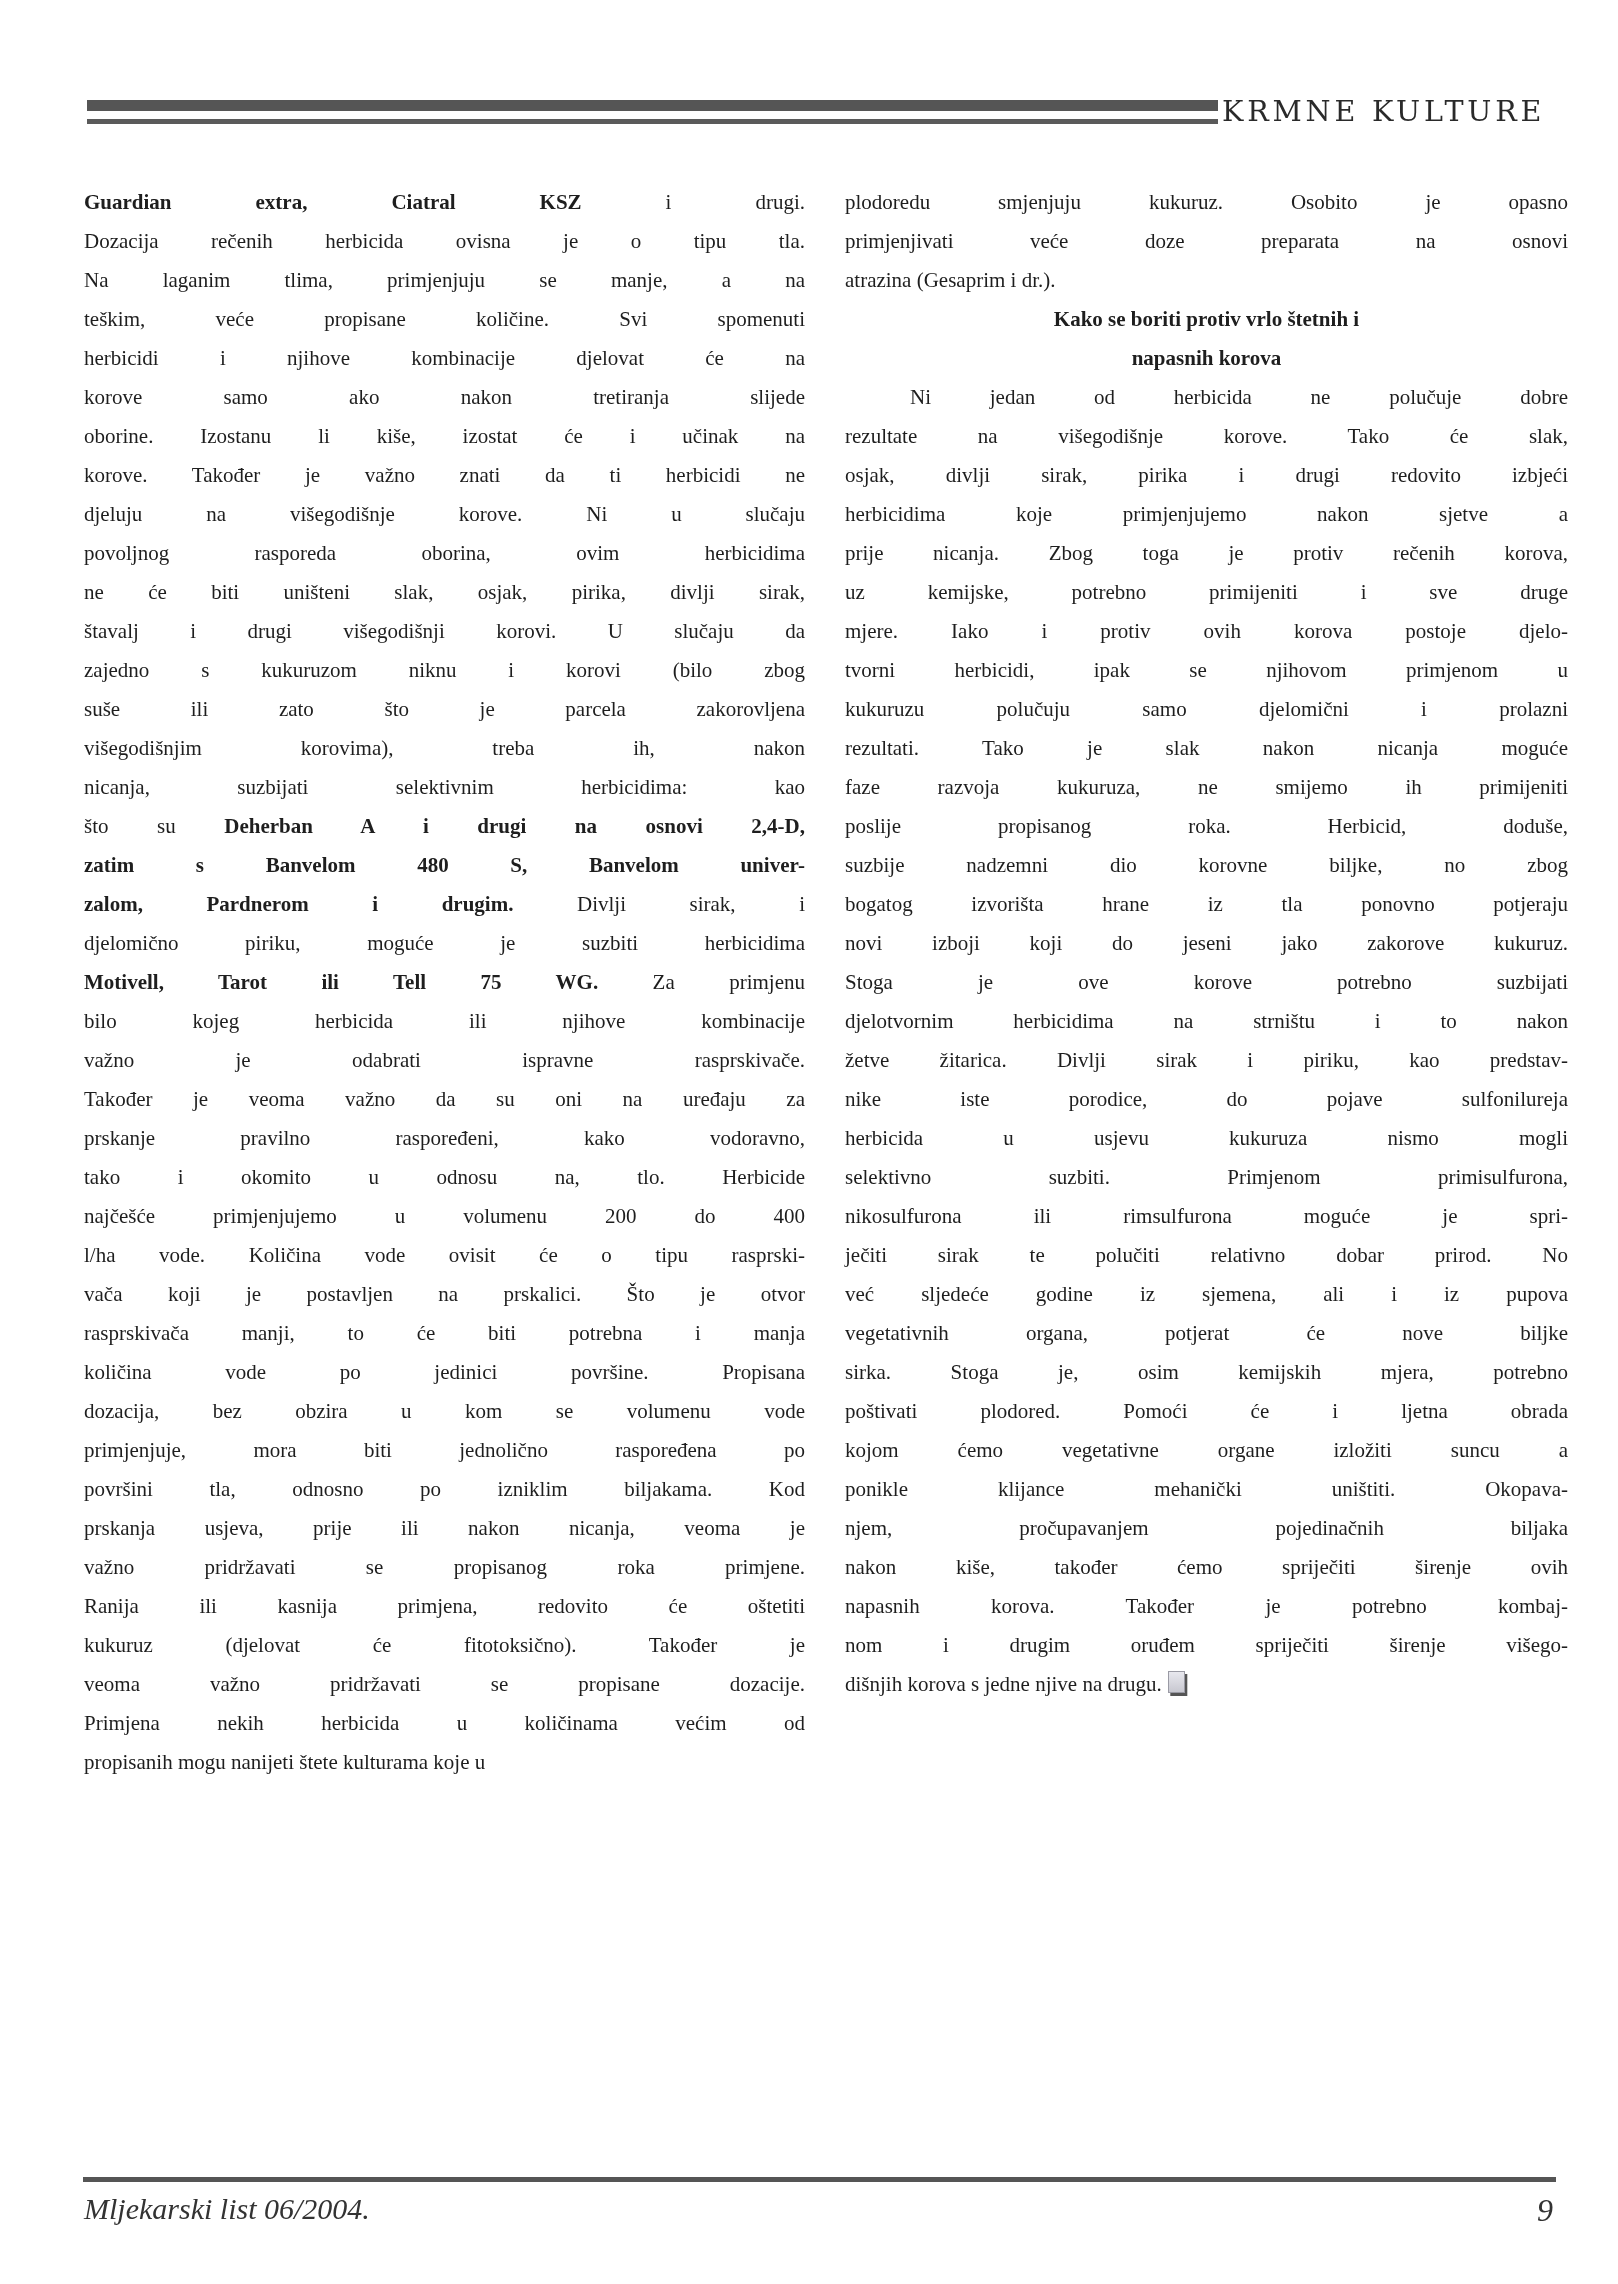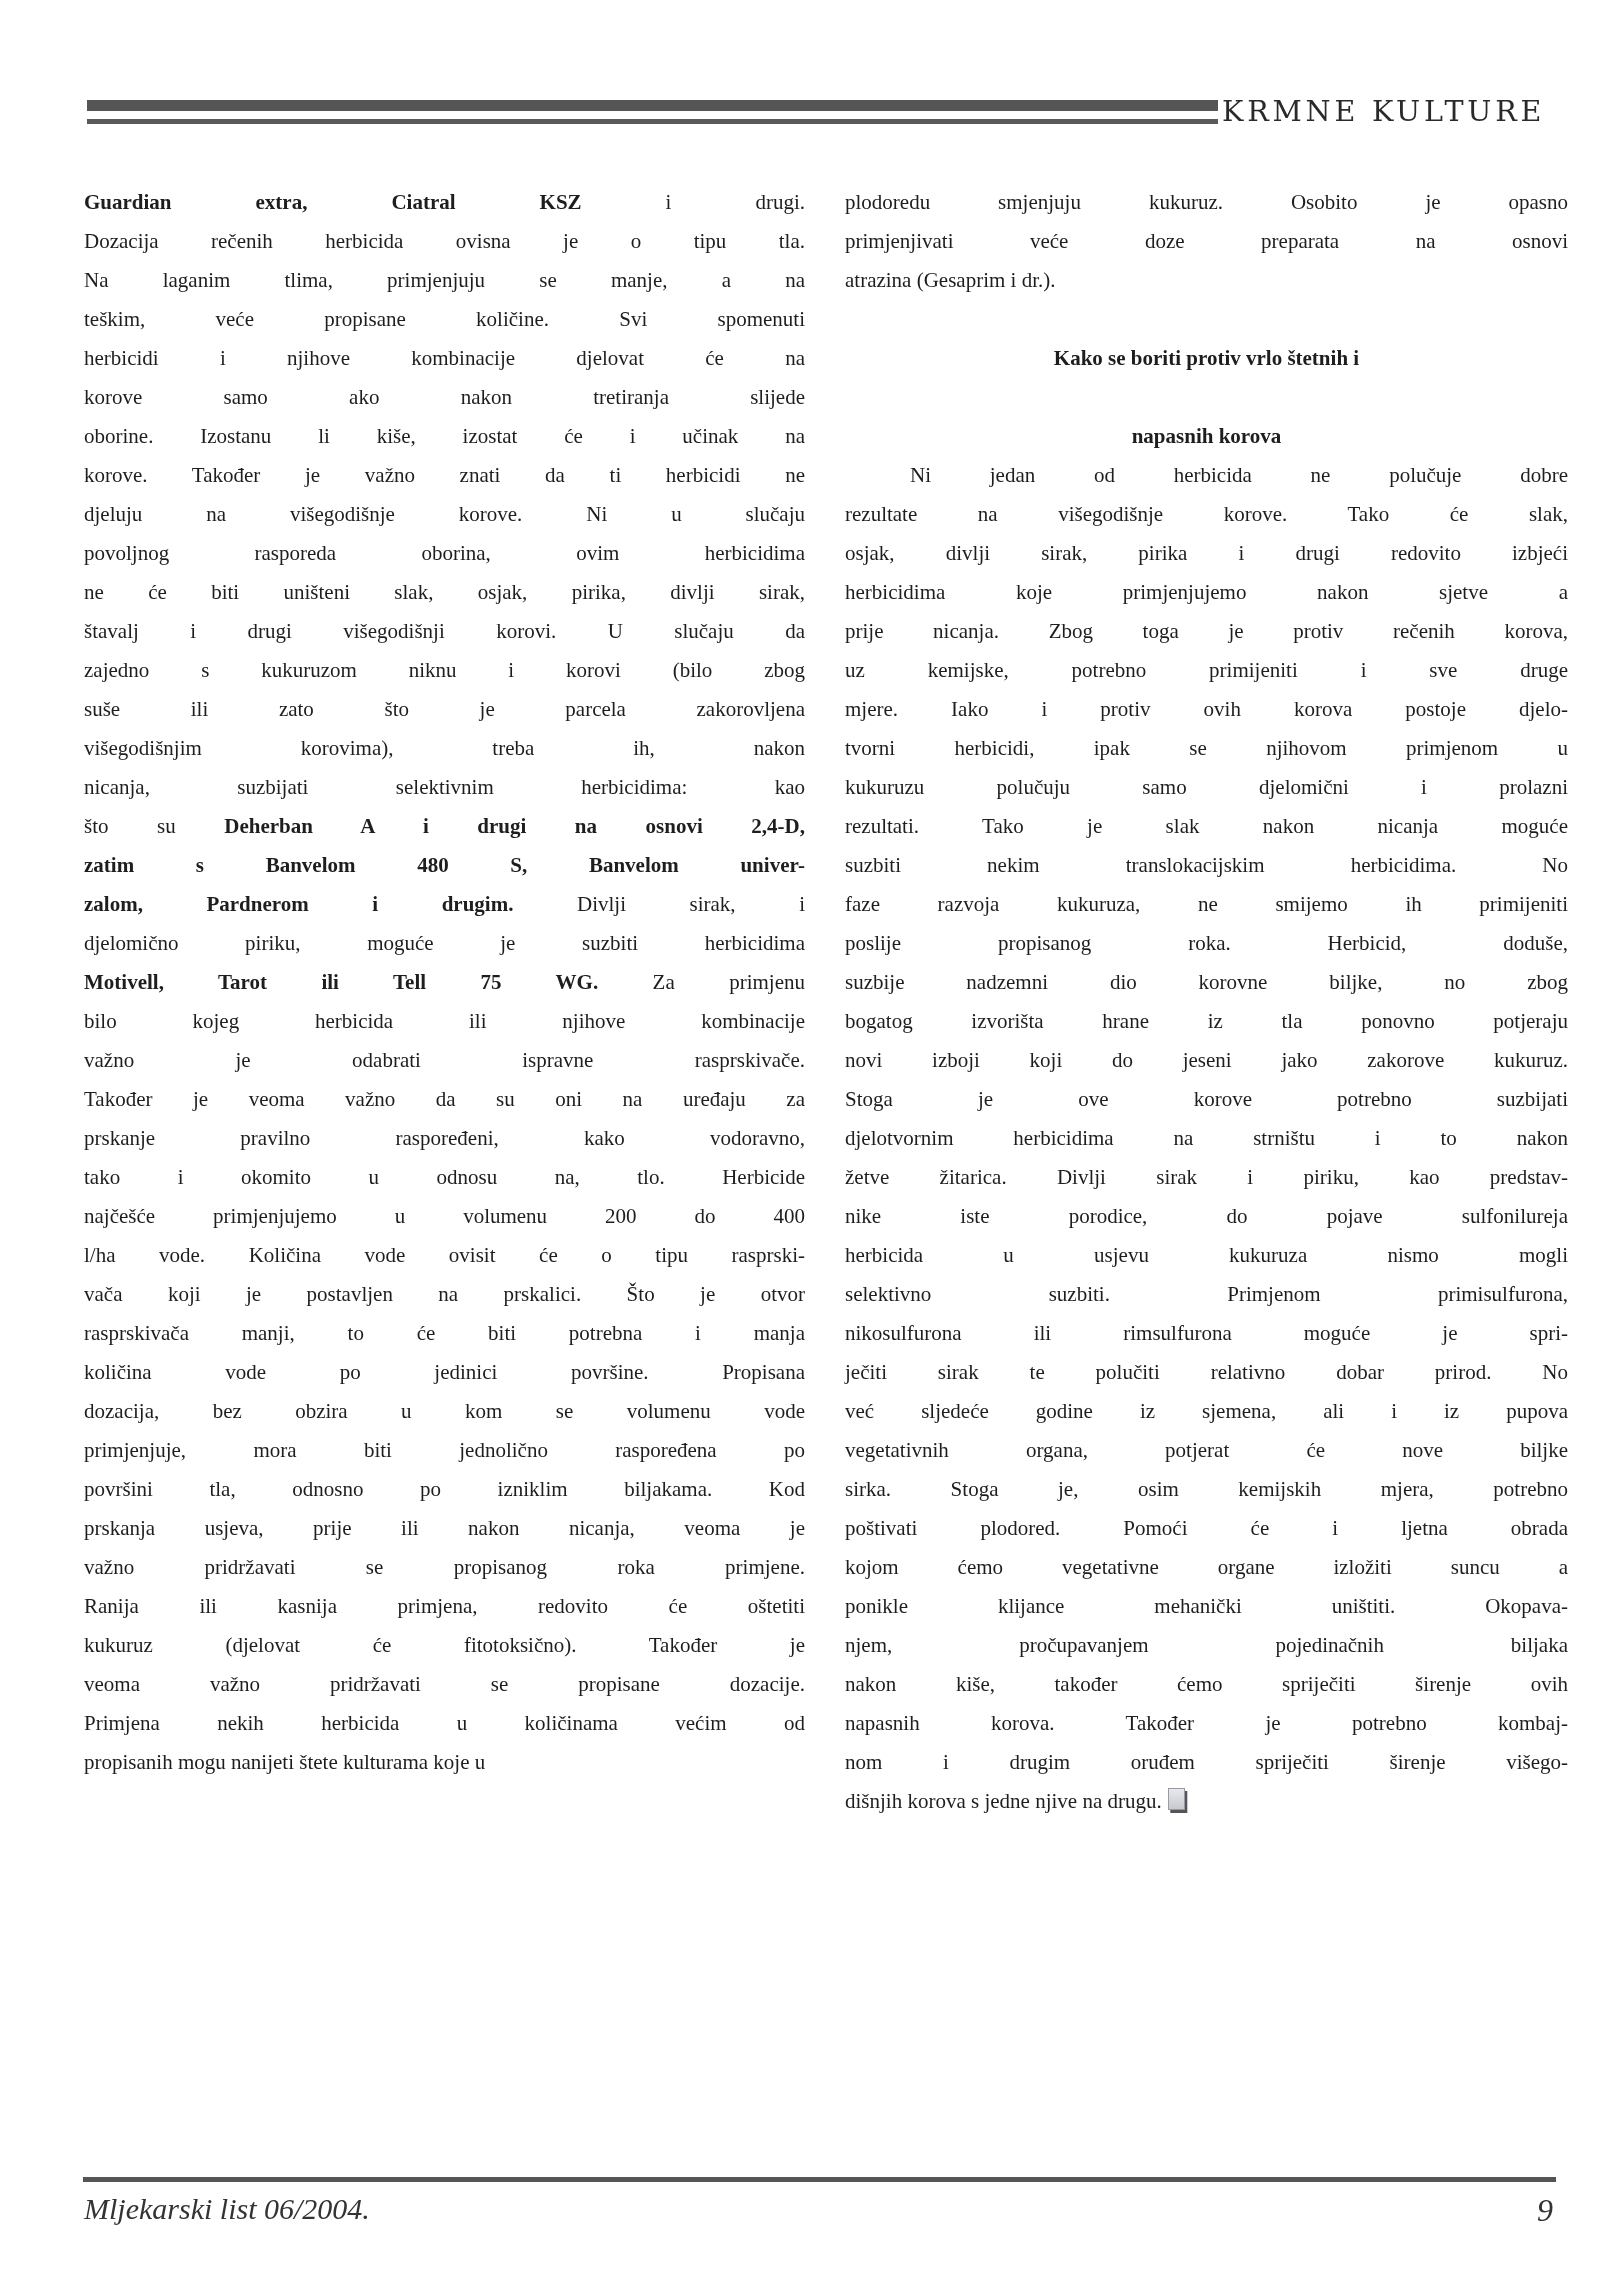--- a/index.html
+++ b/index.html
@@ -12,21 +12,21 @@
   .column { position: absolute; top: 183px; width: 721px; font-family: "Liberation Serif", serif;
             font-size: 21px; line-height: 39px; text-align: justify; }
   .col-left { left: 84px; }
   .col-right { left: 845px; width: 723px; }
   .line { display: block; text-align: justify; text-align-last: justify; height: 39px; white-space: nowrap;
           overflow: visible; }
   .line.last { text-align-last: left; }
   .line.center { text-align: center; text-align-last: center; }
   .line.indent { padding-left: 65px; }
   b { font-weight: bold; }
-  .heading { font-weight: bold; margin-top: 39px; }
+  .heading { font-weight: bold; }
   .end-mark { display: inline-block; width: 15px; height: 19.5px; margin-left: 6px; vertical-align: -1.5px;
               background: linear-gradient(#e8e8ee, #c8c8d0); border: 1.5px solid #9a9aa4;
               box-shadow: 2.3px 3px 0 #555; }
   .footer-rule { position: absolute; left: 83px; top: 2177px; width: 1473px; height: 4.5px; background: #555; }
   .footer-journal { position: absolute; left: 84px; top: 2192px; font-family: "Liberation Serif", serif;
                     font-style: italic; font-size: 30px; color: #333; }
   .footer-page { position: absolute; left: 1537px; top: 2192px; font-family: "Liberation Serif", serif;
                  font-style: italic; font-size: 32px; color: #333; }
 </style>
 </head>
@@ -88,21 +88,20 @@
     <span class="line indent"><span>Ni jedan od herbicida ne polučuje dobre</span></span>
     <span class="line"><span>rezultate na višegodišnje korove. Tako će slak,</span></span>
     <span class="line"><span>osjak, divlji sirak, pirika i drugi redovito izbjeći</span></span>
     <span class="line"><span>herbicidima koje primjenjujemo nakon sjetve a</span></span>
     <span class="line"><span>prije nicanja. Zbog toga je protiv rečenih korova,</span></span>
     <span class="line"><span>uz kemijske, potrebno primijeniti i sve druge</span></span>
     <span class="line"><span>mjere. Iako i protiv ovih korova postoje djelo-</span></span>
     <span class="line"><span>tvorni herbicidi, ipak se njihovom primjenom u</span></span>
     <span class="line"><span>kukuruzu polučuju samo djelomični i prolazni</span></span>
     <span class="line"><span>rezultati. Tako je slak nakon nicanja moguće</span></span>
-    <span class="line"><span>suzbiti nekim translokacijskim herbicidima. No</span></span>
     <span class="line"><span>faze razvoja kukuruza, ne smijemo ih primijeniti</span></span>
     <span class="line"><span>poslije propisanog roka. Herbicid, doduše,</span></span>
     <span class="line"><span>suzbije nadzemni dio korovne biljke, no zbog</span></span>
     <span class="line"><span>bogatog izvorišta hrane iz tla ponovno potjeraju</span></span>
     <span class="line"><span>novi izboji koji do jeseni jako zakorove kukuruz.</span></span>
     <span class="line"><span>Stoga je ove korove potrebno suzbijati</span></span>
     <span class="line"><span>djelotvornim herbicidima na strništu i to nakon</span></span>
     <span class="line"><span>žetve žitarica. Divlji sirak i piriku, kao predstav-</span></span>
     <span class="line"><span>nike iste porodice, do pojave sulfonilureja</span></span>
     <span class="line"><span>herbicida u usjevu kukuruza nismo mogli</span></span>

